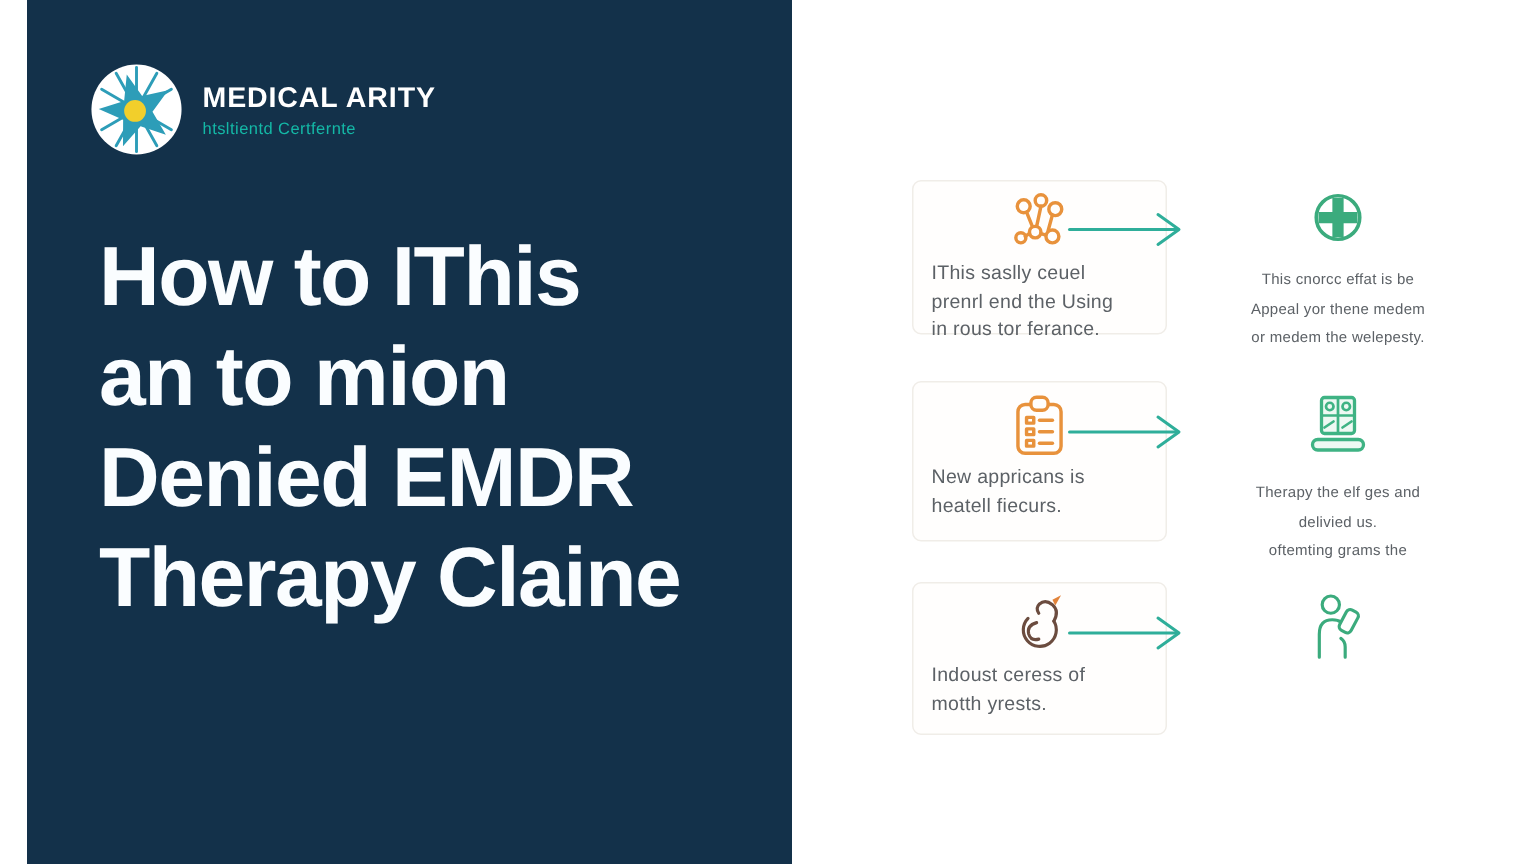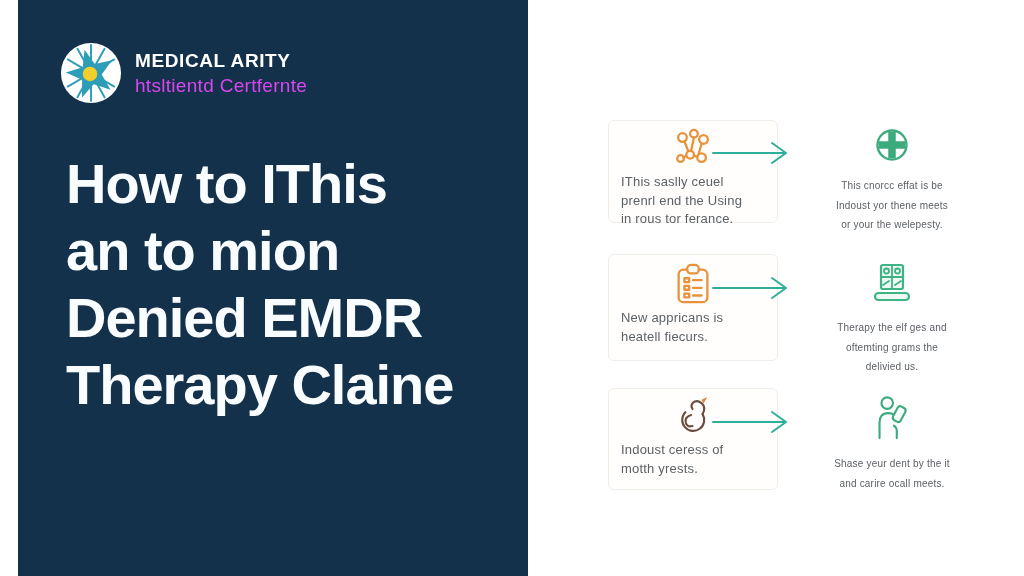--- a/index.html
+++ b/index.html
@@ -4,21 +4,21 @@
 <style>
   html,body{margin:0;padding:0;background:#ffffff;}
   .stage{position:relative;width:1024px;height:576px;overflow:hidden;
          font-family:"Liberation Sans",sans-serif;background:#ffffff;margin-left:18px;}
 
   
   .left-panel{position:absolute;left:0;top:0;width:510px;height:576px;background:#13314a;}
   .logo-row{position:absolute;left:42px;top:42px;display:flex;align-items:center;gap:13px;}
   .logo-badge{width:62px;height:62px;flex:0 0 auto;}
   .brand-name{font-size:19px;font-weight:bold;color:#ffffff;letter-spacing:.6px;}
-  .brand-sub{font-size:19px;color:#d946ef;margin-top:3px;letter-spacing:.3px;}
+  .brand-sub{font-size:11px;color:#14b8a6;margin-top:3px;letter-spacing:.3px;}
   .title{position:absolute;left:48px;top:150px;color:#fafdff;font-size:56px;
          font-weight:bold;line-height:67px;letter-spacing:-1px;}
 
   
   .right-panel{position:absolute;left:510px;top:0;width:514px;height:576px;background:#ffffff;}
 
   .card{position:absolute;left:80px;width:170px;background:#fffefd;
         border:1px solid #f0ede8;border-radius:6px;box-sizing:border-box;
         padding:6px 12px 0;}
   .card1{top:120px;height:103px;}
@@ -108,22 +108,22 @@
     <div class="result result1">
       <svg class="result-icon" width="34" height="34" viewBox="0 0 34 34">
         <circle cx="17" cy="17" r="14.5" fill="none" stroke="#3bab7d" stroke-width="2.4"></circle>
         <g stroke="#3bab7d" stroke-width="7.5">
           <line x1="17" y1="4" x2="17" y2="30"></line>
           <line x1="4" y1="17" x2="30" y2="17"></line>
         </g>
       </svg>
       <div class="result-text">
         <div>This cnorcc effat is be</div>
-        <div>Indoust yor thene meets</div>
-        <div>or your the welepesty.</div>
+        <div>Appeal yor thene medem</div>
+        <div>or medem the welepesty.</div>
       </div>
     </div>
 
     <div class="card card2">
       <svg class="card-icon" width="44" height="46" viewBox="0 0 44 48">
         <g fill="none" stroke="#e8923c" stroke-width="2.4" stroke-linecap="round" stroke-linejoin="round">
           <rect x="7" y="9" width="30" height="34" rx="5"></rect>
           <rect x="16" y="4" width="12" height="9" rx="4" fill="#fffefd"></rect>
           <rect x="13" y="18" width="5" height="4"></rect>
           <rect x="13" y="26" width="5" height="4"></rect>
@@ -156,22 +156,22 @@
           <line x1="24" y1="3" x2="24" y2="27"></line>
           <line x1="13" y1="15" x2="35" y2="15"></line>
           <circle cx="18.5" cy="9" r="2.5"></circle>
           <circle cx="29.5" cy="9" r="2.5"></circle>
           <path d="M15 23 l6 -4"></path>
           <path d="M27 23 l6 -4"></path>
         </g>
       </svg>
       <div class="result-text">
         <div>Therapy the elf ges and</div>
+        <div>delivied us.</div>
         <div>oftemting grams the</div>
-        <div>delivied us.</div>
       </div>
     </div>
 
     <div class="card card3">
       <svg class="card-icon" width="46" height="44" viewBox="0 0 48 46">
         <g fill="none" stroke="#6b4c3f" stroke-width="2.2" stroke-linecap="round" stroke-linejoin="round">
           <path d="M16 18 a11.5 11.5 0 1 0 18 2"></path>
           <path d="M22 21 q-7 2 -5.5 8 q1.5 5 7 3.5"></path>
           <path d="M34 20 q4 -7 -1 -11.5 q-5 -4 -9 -0.5 q-3 3 -0.5 6.5"></path>
         </g>
@@ -192,20 +192,16 @@
 
     <div class="result result3">
       <svg class="result-icon" width="40" height="46" viewBox="0 0 40 48">
         <g fill="none" stroke="#3bab7d" stroke-width="2.2" stroke-linecap="round" stroke-linejoin="round">
           <circle cx="15" cy="9.5" r="6"></circle>
           <path d="M7 46 V30 q0 -10 9 -10 q8 0 9 7"></path>
           <path d="M22 33 q3 2 3 6 v7"></path>
           <rect x="23" y="13" width="9" height="16" rx="3" fill="#ffffff" transform="rotate(28 27.5 21)"></rect>
         </g>
       </svg>
-      <div class="result-text">
-        <div>Shase yeur dent by the it</div>
-        <div>and carire ocall meets.</div>
-      </div>
     </div>
 
   </div>
 </div>
 
 </body></html>

